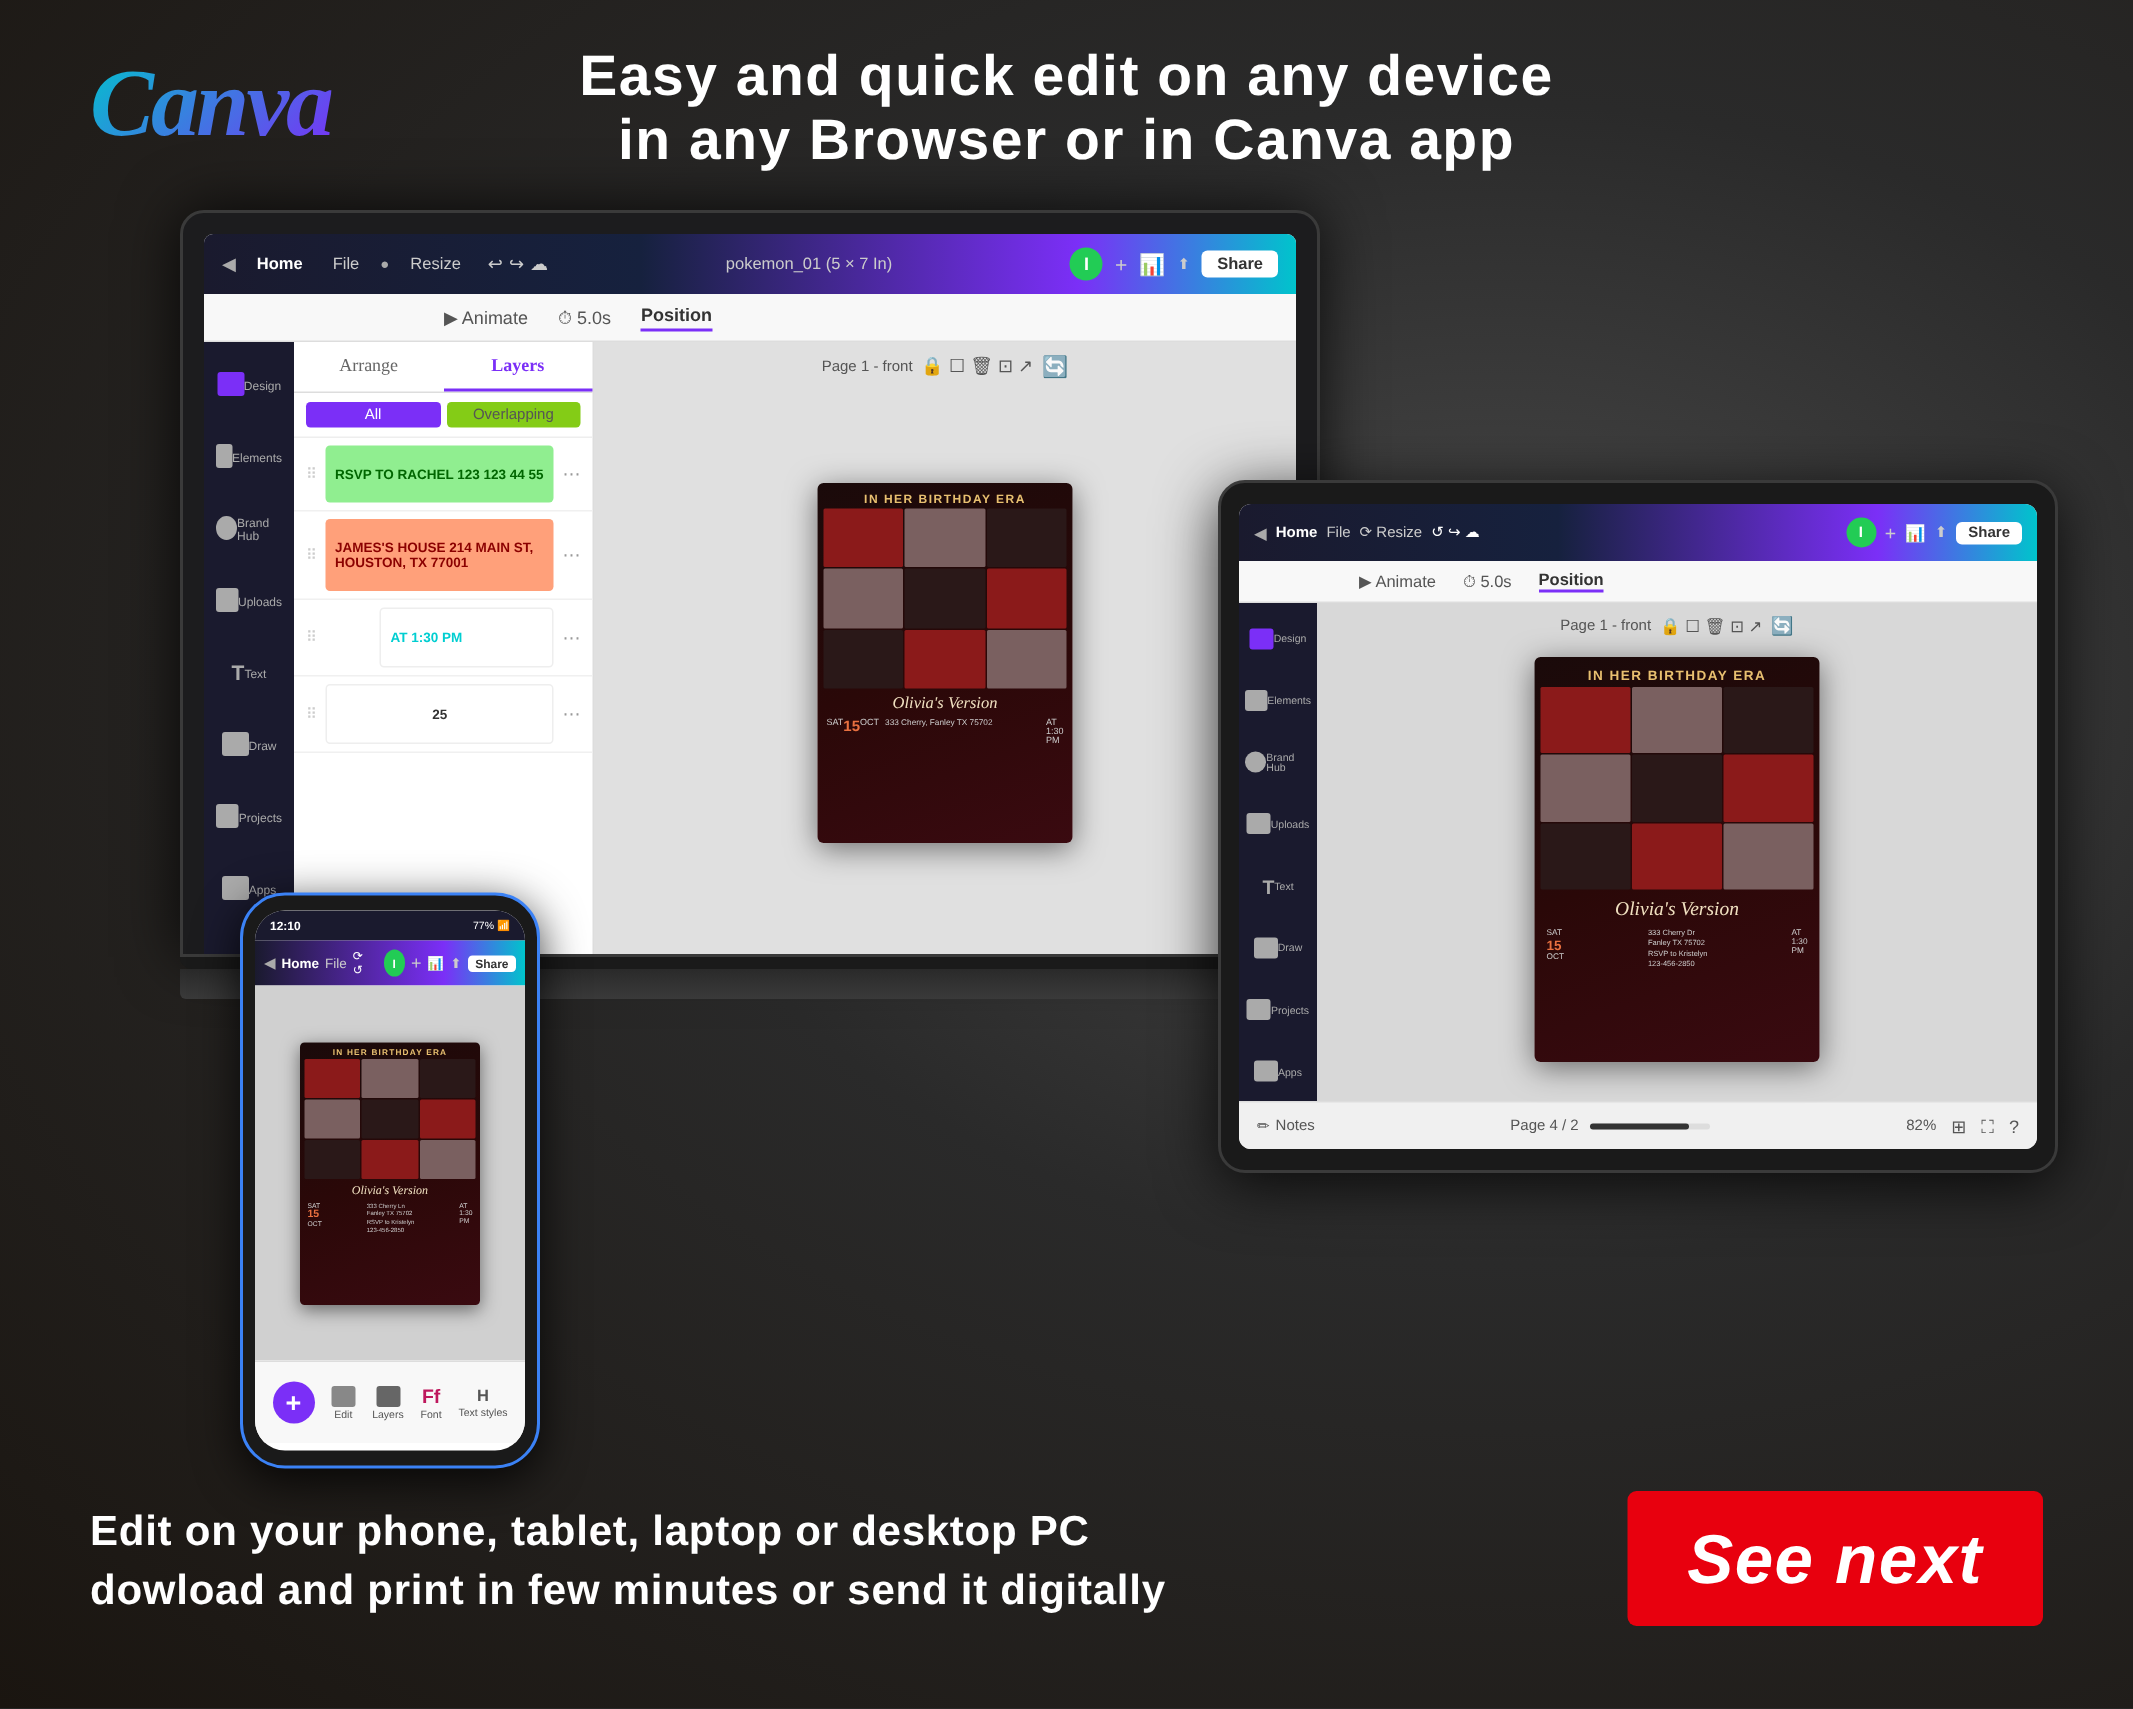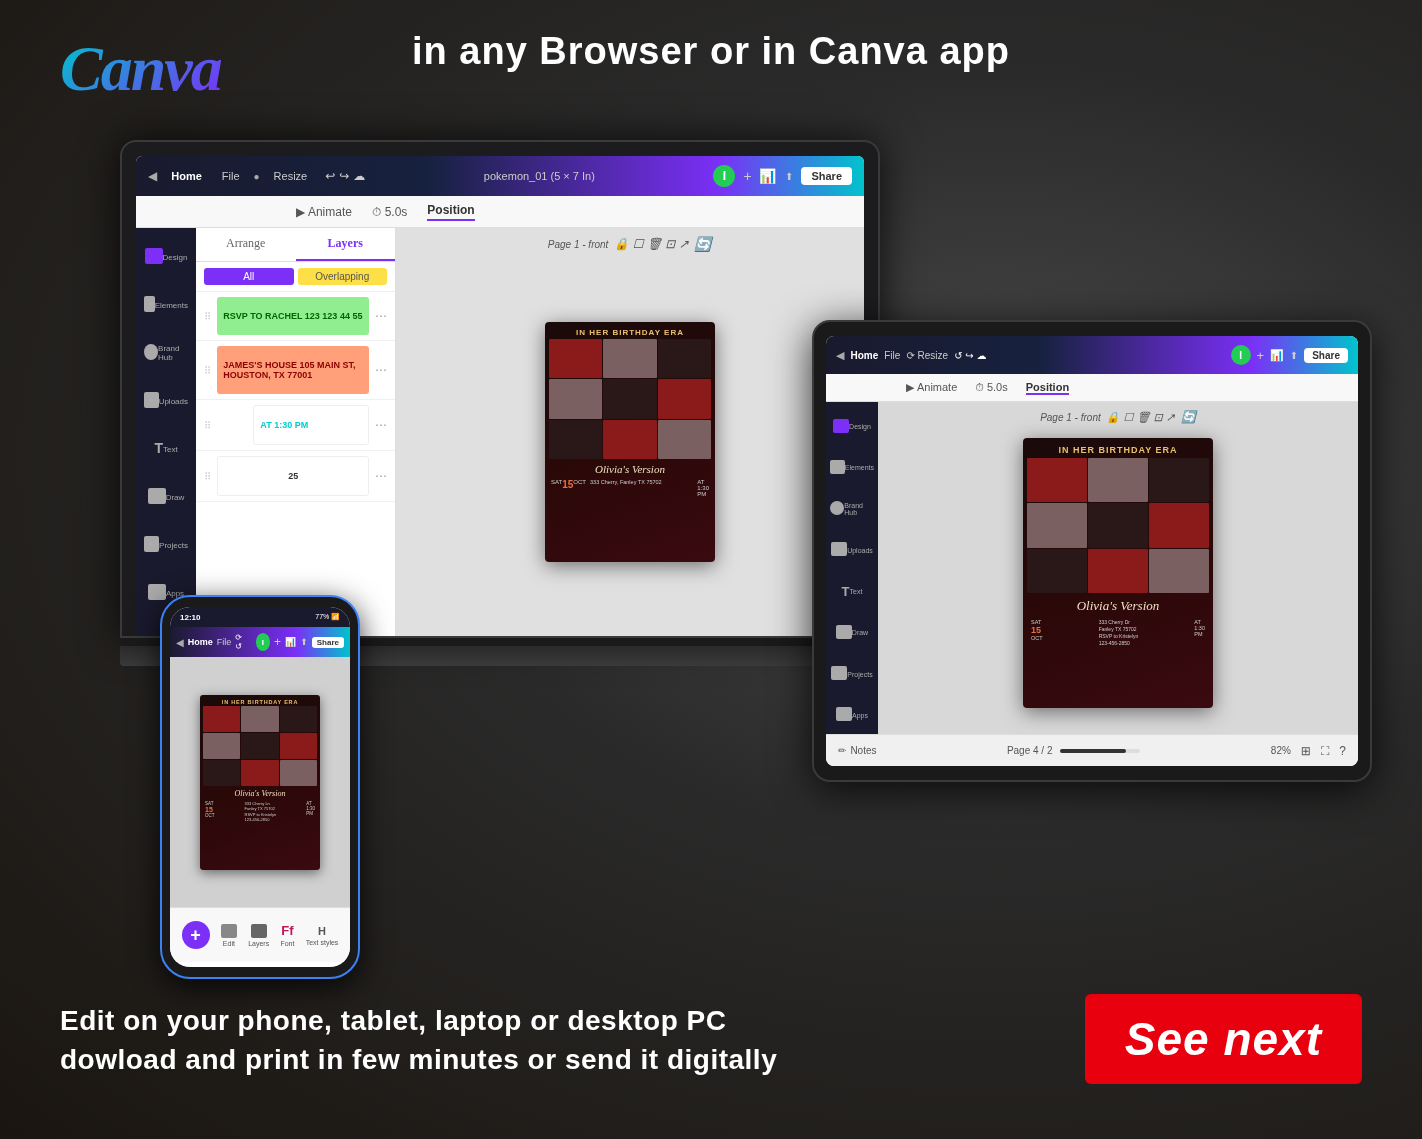--- a/index.html
+++ b/index.html
@@ -247,21 +247,21 @@
     }
     .toggle-btn {
       flex: 1;
       padding: 3px;
       text-align: center;
       font-size: 10px;
       border-radius: 3px;
       cursor: pointer;
     }
     .toggle-btn.active { background: #7b2ff7; color: #fff; }
-    .toggle-btn:not(.active) { background: #fde047; color: #555; }
+    .toggle-btn:not(.active) { background: #84cc16; color: #555; }
 
     .layer-item {
       display: flex;
       align-items: center;
       padding: 5px 8px;
       border-bottom: 1px solid #f0f0f0;
       gap: 6px;
     }
     .layer-drag {
       color: #ccc;
@@ -651,32 +651,32 @@
       position: absolute;
       top: 8px;
       left: 50%;
       transform: translateX(-50%);
       font-size: 10px;
       color: #555;
       white-space: nowrap;
       display: flex;
       align-items: center;
       gap: 6px;
-      font-style: italic;
     }
 
   </style>
 </head>
 <body>
 
 <div class="bg"></div>
 
 <div class="canva-logo">Canva</div>
 
 <div class="headline">
+  <div class="headline-main">Easy and quick edit on any device</div>
   <div class="headline-sub">in any Browser or in Canva app</div>
 </div>
 
 <div class="laptop-container">
   <div class="laptop-screen-outer">
     <div class="laptop-screen-inner">
 
       <div class="canva-topbar">
         <span style="color:#aaa;font-size:12px">◀</span>
         <span class="topbar-btn active">Home</span>
@@ -752,21 +752,21 @@
             <div class="toggle-btn active">All</div>
             <div class="toggle-btn">Overlapping</div>
           </div>
           <div class="layer-item">
             <span class="layer-drag">⠿</span>
             <div class="layer-content green">RSVP TO RACHEL 123 123 44 55</div>
             <span class="layer-more">⋯</span>
           </div>
           <div class="layer-item">
             <span class="layer-drag">⠿</span>
-            <div class="layer-content orange">JAMES'S HOUSE 105 MAIN ST, HOUSTON, TX 77001</div>
+            <div class="layer-content orange">JAMES'S HOUSE 214 MAIN ST, HOUSTON, TX 77001</div>
             <span class="layer-more">⋯</span>
           </div>
           <div class="layer-item">
             <span class="layer-drag">⠿</span>
             <div class="layer-content cyan">AT 1:30 PM</div>
             <span class="layer-more">⋯</span>
           </div>
           <div class="layer-item">
             <span class="layer-drag">⠿</span>
             <div class="layer-content plain">25</div>

